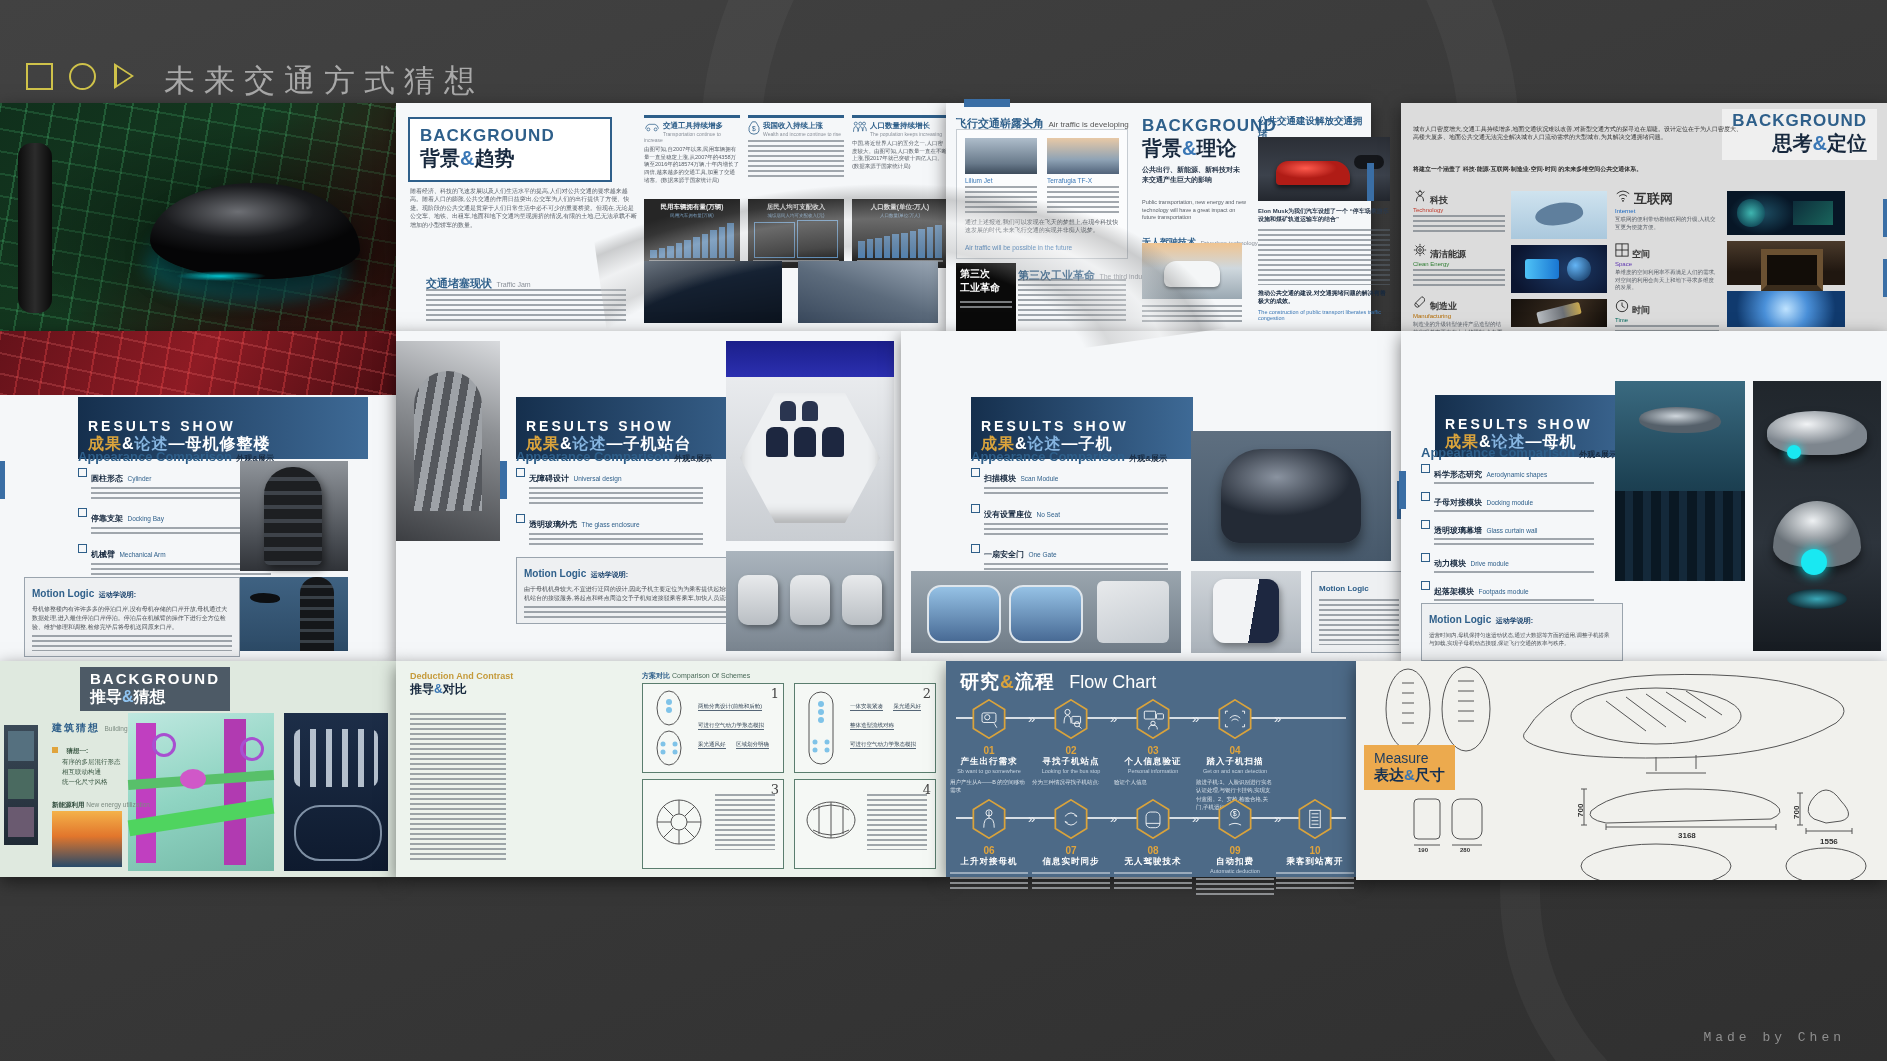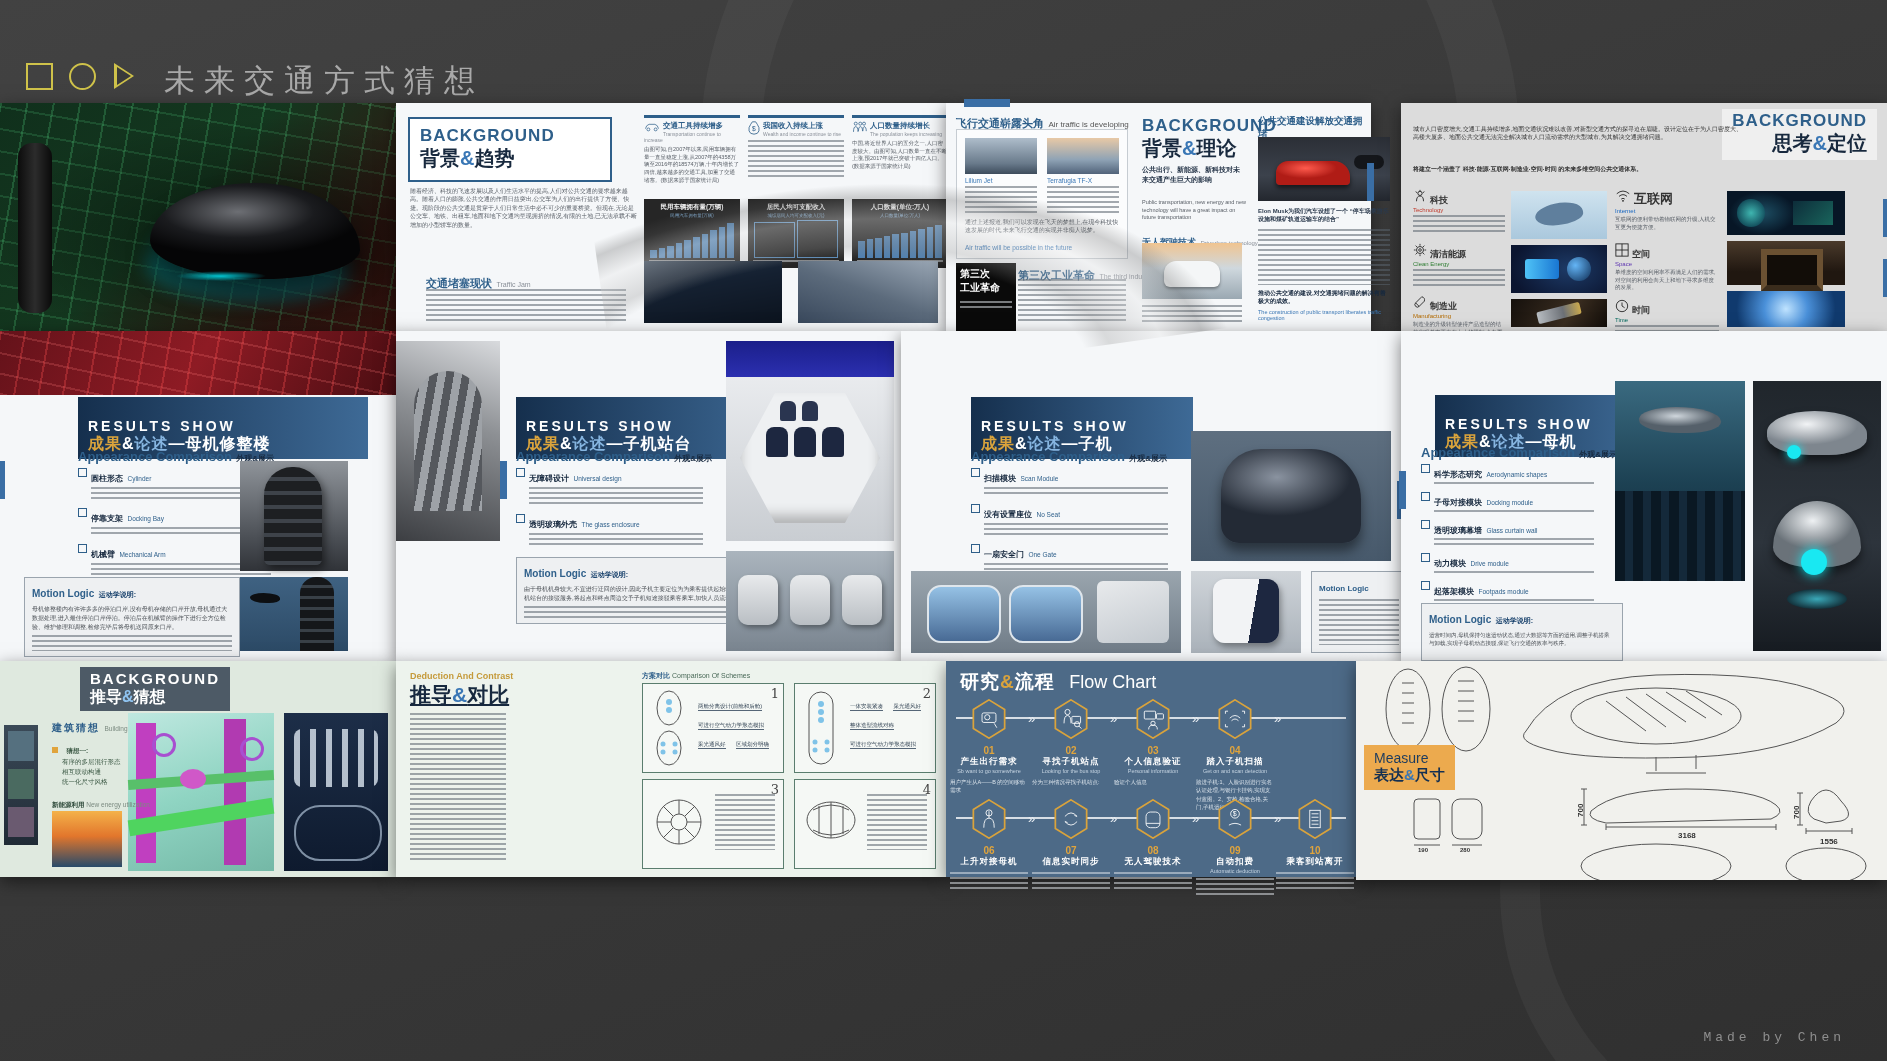--- a/index.html
+++ b/index.html
@@ -565,21 +565,21 @@
   <div class="ph" style="left:52px;top:150px;width:70px;height:56px;background:linear-gradient(180deg,#f4b24a 0%,#e2762c 45%,#274a6a 100%);"></div>
   <div class="ph" style="left:284px;top:52px;width:104px;height:158px;background:linear-gradient(180deg,#1d2e48,#0e1a2e);">
     <div style="position:absolute;left:10px;top:16px;width:84px;height:58px;background:repeating-linear-gradient(90deg,rgba(220,230,240,.8) 0 6px,transparent 6px 16px);border-radius:8px;"></div>
     <div style="position:absolute;left:10px;top:92px;width:84px;height:52px;border:2px solid rgba(200,220,240,.6);border-radius:26px;"></div>
   </div>
 </div>
 
 <div class="board" style="left:396px;top:661px;width:550px;height:216px;background:#edf3ed;">
   <div style="position:absolute;left:14px;top:10px;">
     <div style="font-size:9px;font-weight:bold;color:#c59a3a;">Deduction And Contrast</div>
-    <div style="font-size:21px;font-weight:bold;color:#17293f;text-decoration:underline;"><span>推导</span><span class="amp">&amp;</span><span>对比</span></div>
+    <div style="font-size:12px;font-weight:bold;color:#17293f;"><span>推导</span><span class="amp">&amp;</span><span>对比</span></div>
   </div>
   <div class="sk" style="position:absolute;left:14px;top:52px;width:96px;height:150px;"></div>
   <div style="position:absolute;left:246px;top:10px;font-size:7px;color:#4a6a58;">
     <b style="color:#2e5f8a;">方案对比</b> <span>Comparison Of Schemes</span>
   </div>
 
   <div class="card" style="left:246px;top:22px;width:140px;height:88px;">
     <div class="cnum">1</div>
     <svg width="40" height="80" viewBox="0 0 40 80" style="position:absolute;left:6px;top:4px;">
           <ellipse cx="20" cy="20" rx="12" ry="17" class="sketch"></ellipse>

